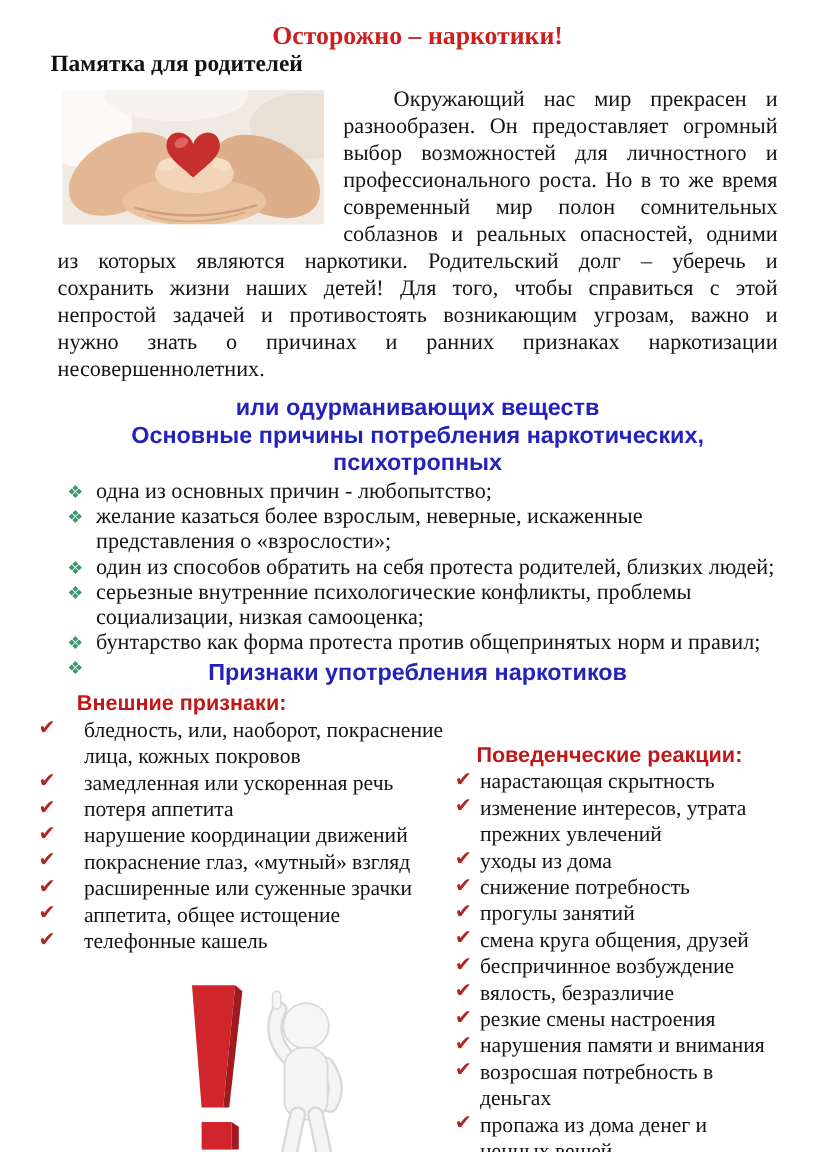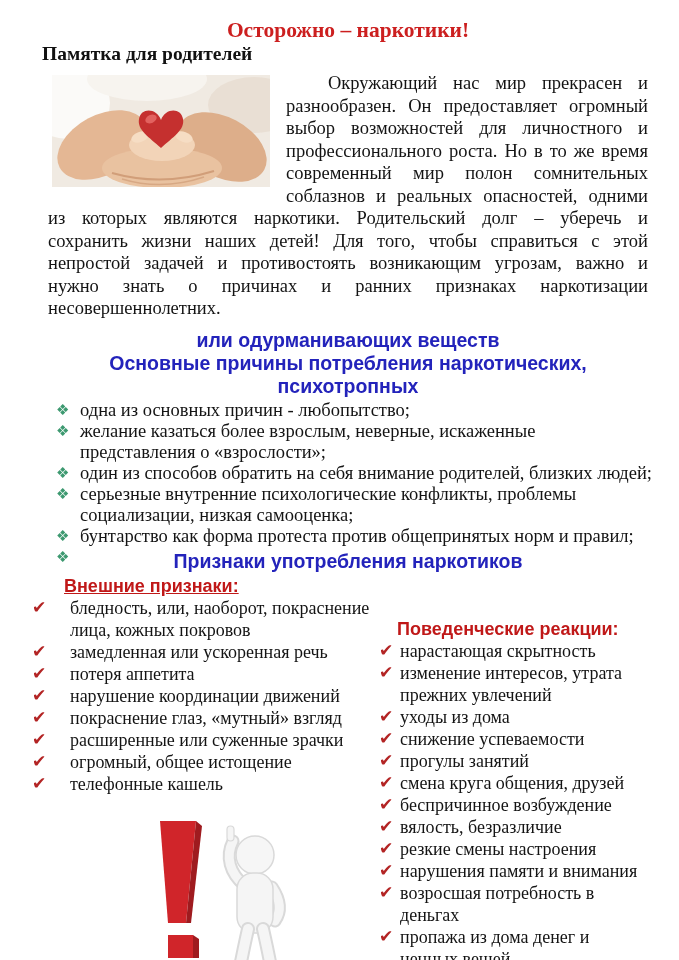--- a/index.html
+++ b/index.html
@@ -79,21 +79,21 @@
   .col-left{flex:0 0 347px;width:347px;}
   .col-right{flex:1;padding-right:4px;}
   .red-heading{
     margin:1px 0 1px 0;
     color:#c01818;
     font-family:"Liberation Sans","DejaVu Sans",sans-serif;
     font-weight:bold;
     font-size:18px;
     line-height:20px;
   }
-  .col-left .red-heading{padding-left:34px;text-decoration:underline;}
+  .col-left .red-heading{padding-left:34px;}
   .col-right .red-heading{padding-left:20px;margin-top:44px;}
   .check-list{
     list-style:none;
     margin:0;padding:0;
     font-size:18px;
     line-height:22px;
   }
   .check-list li{position:relative;}
   .col-left .check-list li{padding-left:40px;}
   .col-right .check-list li{padding-left:23px;}
@@ -146,40 +146,40 @@
   </div>
 
   <h3 class="blue-heading">
     <span>или  одурманивающих веществ</span>
     <span>Основные причины потребления наркотических, психотропных</span>
   </h3>
 
   <ul class="diamond-list">
     <li><span class="diamond-bullet">❖</span><span>одна из основных причин - любопытство;</span></li>
     <li><span class="diamond-bullet">❖</span><span>желание казаться более взрослым, неверные, искаженные представления о «взрослости»;</span></li>
-    <li><span class="diamond-bullet">❖</span><span>один  из способов обратить на себя внимание родителей, близких людей;</span></li>
+    <li><span class="diamond-bullet">❖</span><span>один  из способов обратить на себя протеста родителей, близких людей;</span></li>
     <li><span class="diamond-bullet">❖</span><span>серьезные внутренние психологические конфликты, проблемы социализации, низкая самооценка;</span></li>
     <li><span class="diamond-bullet">❖</span><span>бунтарство как форма протеста против общепринятых норм и правил;</span></li>
     <li><span class="diamond-bullet">❖</span></li>
   </ul>
 
   <h3 class="blue-heading">Признаки употребления наркотиков</h3>
 
   <div class="columns">
 
     <div class="col-left">
       <h4 class="red-heading">Внешние признаки:</h4>
       <ul class="check-list">
         <li><span class="check-mark">✔</span><span>бледность, или, наоборот, покраснение лица, кожных покровов</span></li>
         <li><span class="check-mark">✔</span><span>замедленная или ускоренная речь</span></li>
         <li><span class="check-mark">✔</span><span>потеря аппетита</span></li>
         <li><span class="check-mark">✔</span><span>нарушение координации движений</span></li>
         <li><span class="check-mark">✔</span><span>покраснение глаз, «мутный» взгляд</span></li>
         <li><span class="check-mark">✔</span><span>расширенные или суженные зрачки</span></li>
-        <li><span class="check-mark">✔</span><span>огромный, общее истощение</span></li>
+        <li><span class="check-mark">✔</span><span>аппетита, общее истощение</span></li>
         <li><span class="check-mark">✔</span><span>телефонные кашель</span></li>
       </ul>
 
       <div class="figure">
         <svg width="205" height="195" viewBox="0 0 205 195" xmlns="http://www.w3.org/2000/svg">
           <ellipse cx="100" cy="183" rx="80" ry="9" fill="#efefed"></ellipse>
           <g>
             <polygon points="38,14 74,14 64,116 46,116" fill="#d0252a"></polygon>
             <polygon points="74,14 80,19 69,116 64,116" fill="#9f1b1f"></polygon>
             <rect x="46" y="128" width="25" height="23" fill="#d0252a"></rect>
@@ -203,21 +203,21 @@
         </svg>
       </div>
     </div>
 
     <div class="col-right">
       <h4 class="red-heading">Поведенческие реакции:</h4>
       <ul class="check-list">
         <li><span class="check-mark">✔</span><span>нарастающая скрытность</span></li>
         <li><span class="check-mark">✔</span><span>изменение интересов, утрата прежних увлечений</span></li>
         <li><span class="check-mark">✔</span><span>уходы из дома</span></li>
-        <li><span class="check-mark">✔</span><span>снижение успеваемости</span></li>
+        <li><span class="check-mark">✔</span><span>снижение потребность</span></li>
         <li><span class="check-mark">✔</span><span>прогулы занятий</span></li>
         <li><span class="check-mark">✔</span><span>смена круга общения, друзей</span></li>
         <li><span class="check-mark">✔</span><span>беспричинное возбуждение</span></li>
         <li><span class="check-mark">✔</span><span>вялость,  безразличие</span></li>
         <li><span class="check-mark">✔</span><span>резкие смены настроения</span></li>
         <li><span class="check-mark">✔</span><span>нарушения памяти и внимания</span></li>
         <li><span class="check-mark">✔</span><span>возросшая потребность в деньгах</span></li>
         <li><span class="check-mark">✔</span><span>пропажа из дома денег и ценных вещей</span></li>
         <li><span class="check-mark">✔</span><span>частые телефонные звонки, особенно от незнакомых людей</span></li>
         <li><span class="check-mark">✔</span><span>неопрятный внешний вид</span></li>

